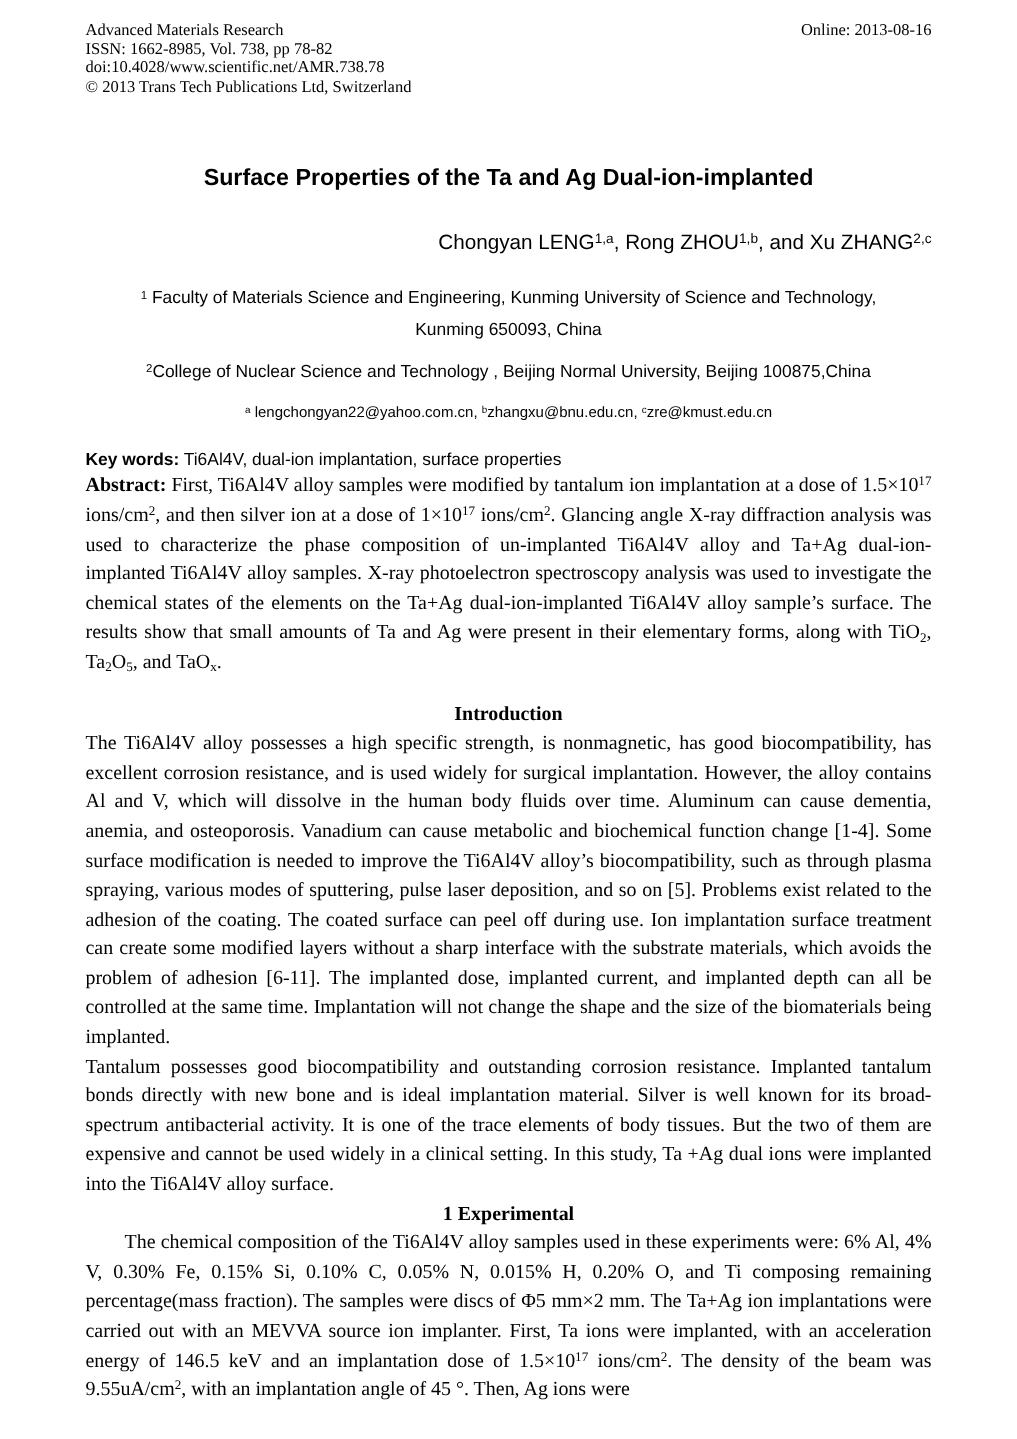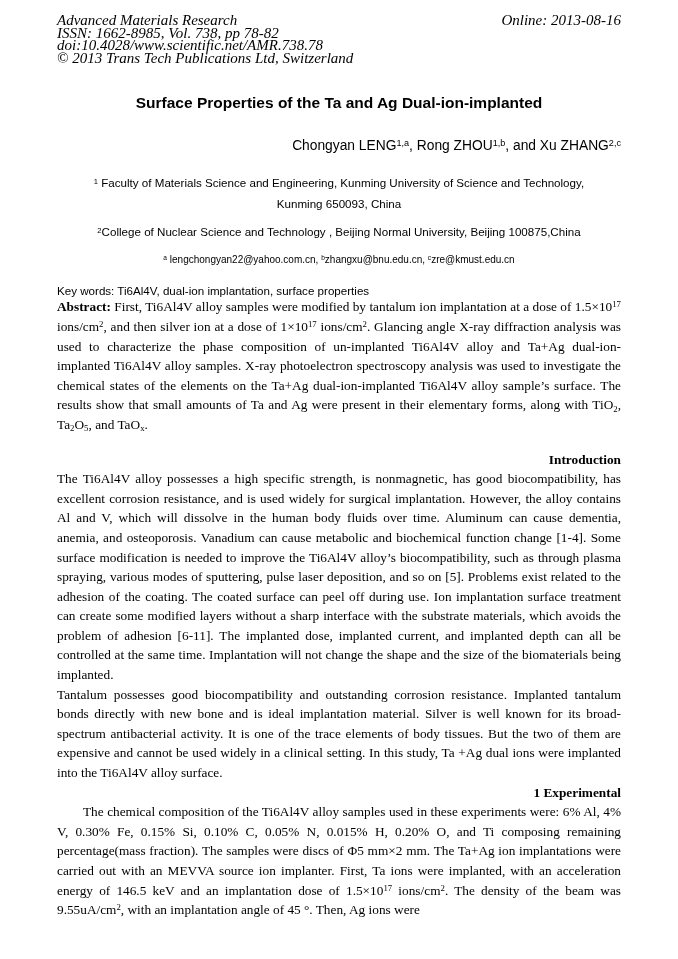--- a/index.html
+++ b/index.html
@@ -6,43 +6,43 @@
   body {
     width: 678px; height: 959px;
     font-family: "Liberation Serif", serif;
     color: #000;
     overflow: hidden;
   }
   .page { padding: 14px 57px 0 57px; box-sizing: border-box; }
 
   
   .head { display: flex; justify-content: space-between; align-items: flex-start;
-          font-family: "Liberation Serif", serif; font-style: italic;
-          font-size: 15px; line-height: 12.6px; }
+          font-family: "Liberation Serif", serif; 
+          font-size: 11px; line-height: 12.6px; }
   .head .left  { text-align: left; }
   .head .right { text-align: center; white-space: nowrap; }
 
   
   .sans { font-family: "Liberation Sans", sans-serif; }
   .title-line { text-align: center; font-weight: bold; font-size: 15.5px; }
-  .title-line.first  { margin-top: 30px; }
+  .title-line.first  { margin-top: 46px; }
   .title-line.second { margin-top: 27px; }
   .authors-line { text-align: right; font-size: 13.8px; margin-top: 26px; }
   .affil { text-align: center; font-size: 11.6px; line-height: 21px; }
   .affil.a1 { margin-top: 19px; }
   .affil.a2 { margin-top: 7px; }
   .emails { text-align: center; font-size: 10px; margin-top: 12px; }
   .keywords { text-align: left; font-size: 11.6px; margin-top: 19px; }
-  .keywords b { font-weight: normal; }
+  .keywords b { font-weight: bold; }
 
   
   .bodytext { font-size: 13.3px; line-height: 19.6px; text-align: justify; }
   .abstract  { margin-top: 17px; }
   .section-heading { font-weight: bold; font-size: 13.3px; line-height: 19.6px;
-                     margin-top: 15px; text-align: right; }
+                     margin-top: 15px; text-align: center; }
   .para { margin: 0; }
   .para.indent { text-indent: 26px; }
   sup { font-size: 66%; line-height: 0; vertical-align: baseline;
         position: relative; top: -0.45em; }
   sub { font-size: 66%; line-height: 0; vertical-align: baseline;
         position: relative; top: 0.25em; }
   b { font-weight: bold; }
 </style>
 </head>
 <body>

